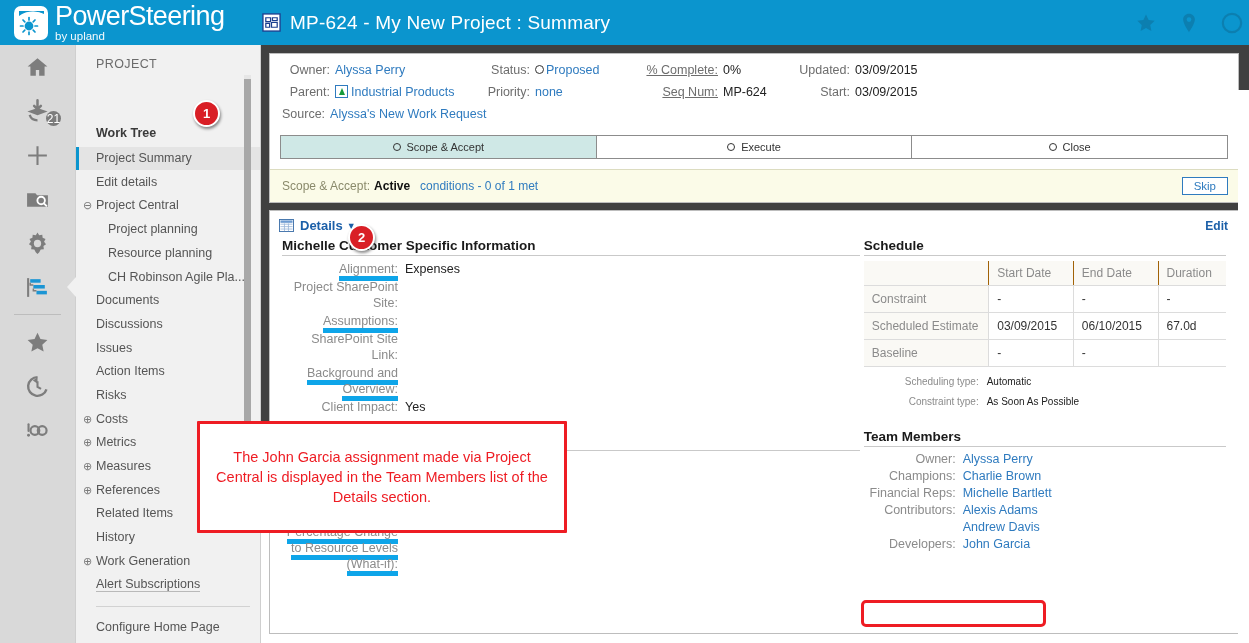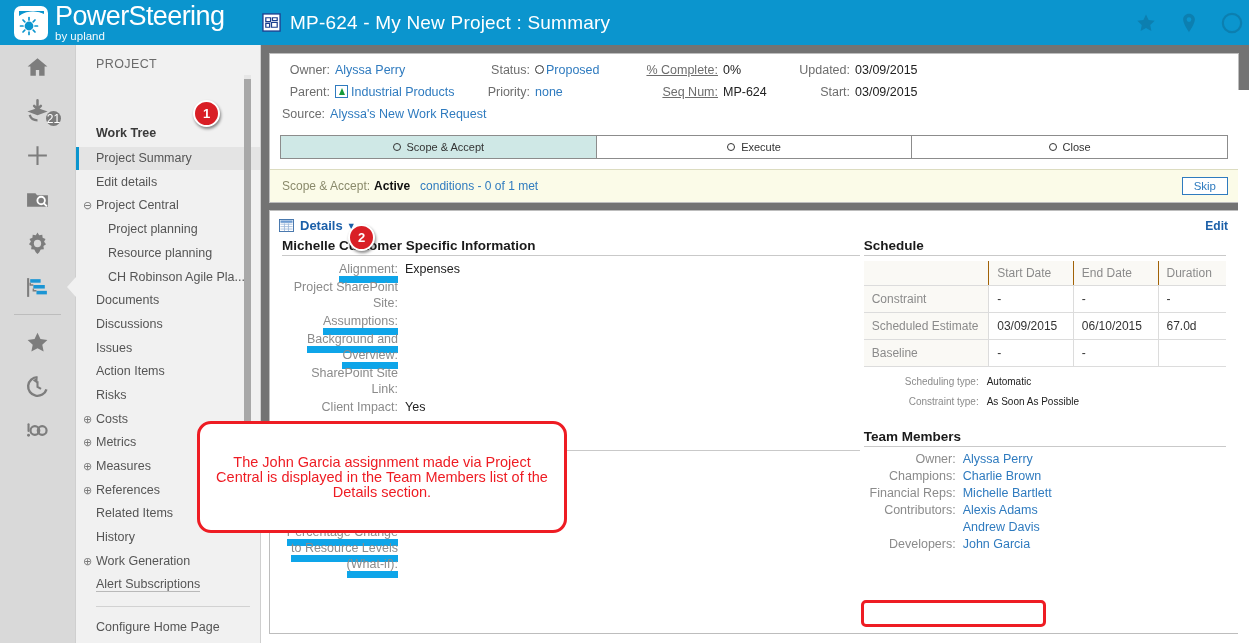--- a/index.html
+++ b/index.html
@@ -81,21 +81,21 @@
   }
   .nav-list li .tog { display: inline-block; width: 13px; margin-left: -13px; color: #7a7a7a; font-size: 11px; }
   .nav-list li.underlined span.lbl { border-bottom: 1px solid #b9b9b9; }
   .nav-divider { height: 1px; background: #d2d2d2; margin: 9px 10px 9px 20px; }
   .nav-sb-track { position: absolute; right: 9px; top: 30px; width: 7px; height: 400px; background: #e6e6e6; }
   .nav-sb-thumb { position: absolute; right: 9px; top: 34px; width: 7px; height: 360px; background: #a8a8a8; }
 
   
   .content {
     position: absolute; left: 261px; top: 45px; width: 988px; height: 478px;
-    background: #737373; padding: 8px 10px 0 8px;
+    background: #404040; padding: 8px 10px 0 8px;
   }
 
   
   .card { border: 1px solid #bdbdbd; background: #ffffff; }
   .summary-card { padding: 0; }
   .sum-fields { padding: 9px 12px 6px 12px; font-size: 12.5px; }
   .sum-row { display: flex; align-items: baseline; margin-bottom: 8px; white-space: nowrap; }
   .sf { display: flex; align-items: baseline; }
   .sf .lab { color: #6d6d6d; text-align: right; }
   .sf .val { margin-left: 5px; color: #222; }
@@ -160,21 +160,21 @@
   .sec-title {
     font-size: 13.5px; font-weight: bold; color: #1a1a1a;
     border-bottom: 1px solid #c9c9c9; padding-bottom: 2px; margin-bottom: 5px;
   }
   .sec-title.spaced { margin-top: 18px; }
 
   .fld { display: flex; font-size: 12.5px; margin-bottom: 2px; }
   .fld .k {
     width: 116px; text-align: right; color: #8b8b8b; line-height: 16px;
   }
-  .fld .k.ul span { border-bottom: 7px solid #0ea5e9; }
+  .fld .k.ul span { border-bottom: 5px solid #0ea5e9; }
   .fld .v { margin-left: 7px; color: #222; line-height: 16px; }
 
   
   .sched-table { width: 100%; border-collapse: collapse; font-size: 12px; margin-top: 1px; }
   .sched-table th {
     font-weight: normal; color: #8b8b8b; text-align: left; padding: 5px 8px;
     border-bottom: 1px solid #dcdcdc; background: #faf9f5;
   }
   .sched-table th.rowhdr { width: 125px; }
   .sched-table td {
@@ -192,23 +192,23 @@
   .tm-row .v { margin-left: 7px; color: #2f7bbf; cursor: pointer; }
 
   .dev-highlight {
     position: absolute; border: 3px solid #ee1c23; border-radius: 5px;
     left: 861px; top: 600px; width: 185px; height: 27px; pointer-events: none;
   }
 
   
   .callout {
     position: absolute; left: 197px; top: 421px; width: 370px; height: 112px;
-    border: 3px solid #ee1c23; border-radius: 14px; background: #ffffff;
+    border: 3px solid #ee1c23; border-radius: 1px; background: #ffffff;
     display: flex; align-items: center; justify-content: center; text-align: center;
-    color: #ee1c23; font-size: 14.5px; line-height: 15px; padding: 0 14px;
+    color: #ee1c23; font-size: 14.5px; line-height: 20px; padding: 0 14px;
   }
 
   
   .badge {
     position: absolute; width: 27px; height: 27px; border-radius: 50%;
     background: #d91f26; border: 2px solid #ffffff; color: #ffffff;
     font-size: 13px; font-weight: bold; display: flex; align-items: center; justify-content: center;
     box-shadow: 1px 2px 3px rgba(0,0,0,.45);
   }
   #badge1 { left: 193px; top: 100px; }
@@ -469,25 +469,25 @@
             </div>
             <div class="fld">
               <div class="k"><span>Project SharePoint Site:</span></div>
               <div class="v"></div>
             </div>
             <div class="fld">
               <div class="k ul"><span>Assumptions:</span></div>
               <div class="v"></div>
             </div>
             <div class="fld">
+              <div class="k"><span>SharePoint Site Link:</span></div>
+              <div class="v"></div>
+            </div>
+            <div class="fld">
               <div class="k ul"><span>Background and Overview:</span></div>
-              <div class="v"></div>
-            </div>
-            <div class="fld">
-              <div class="k"><span>SharePoint Site Link:</span></div>
               <div class="v"></div>
             </div>
             <div class="fld">
               <div class="k"><span>Client Impact:</span></div>
               <div class="v">Yes</div>
             </div>
           </div>
 
         <div class="sec-title spaced">What-if Analysis</div>
         <div id="whatif-fields">

